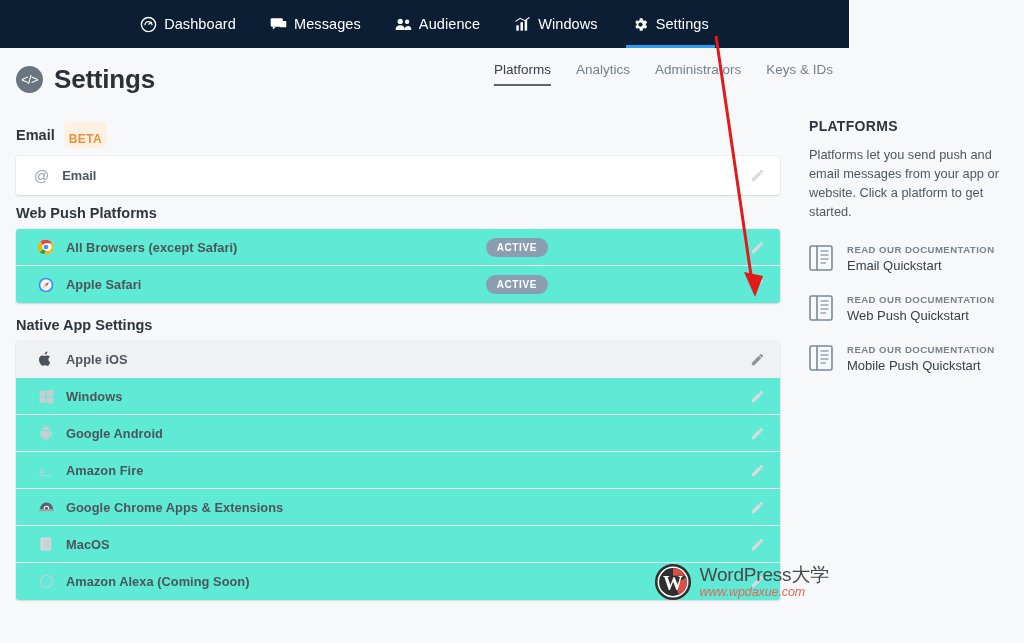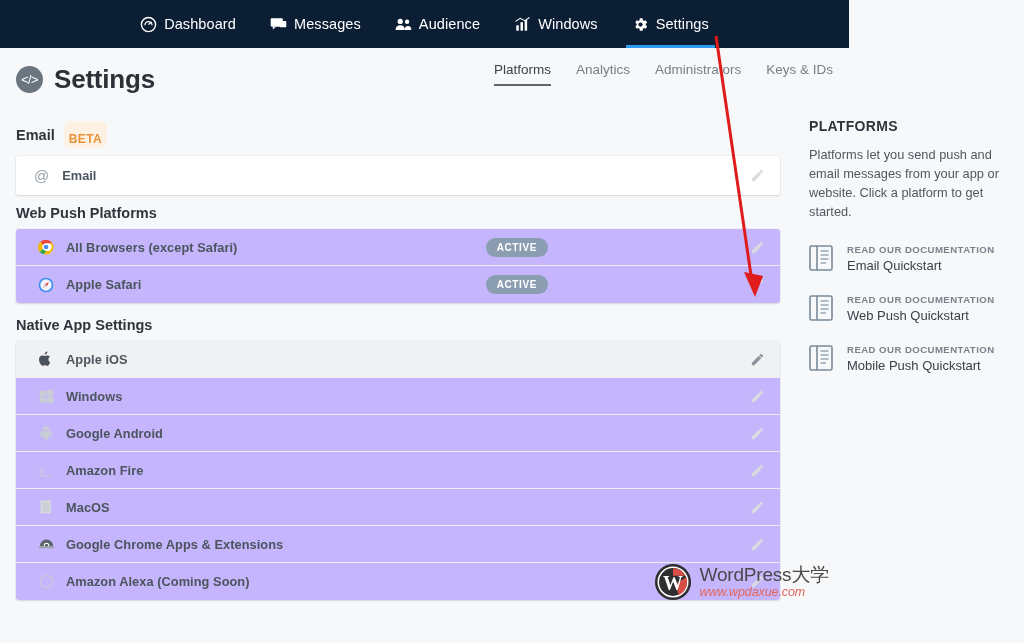--- a/index.html
+++ b/index.html
@@ -163,21 +163,21 @@
   }
 
   .row {
     height: 37px;
     display: flex;
     align-items: center;
     padding: 0 14px 0 20px;
     border-bottom: 1px solid #eceef0;
     box-sizing: border-box;
     cursor: pointer;
-    background: #c4b5fd;
+    background: #5eead4;
   }
   .row:last-child { border-bottom: none; }
   .row.highlight { background: #f0f1f3; }
 
   .row-icon {
     width: 20px;
     height: 18px;
     flex: none;
     display: flex;
     align-items: center;
@@ -525,44 +525,44 @@
           <span class="row-spacer"></span>
           <span class="pencil">
             <svg width="15" height="15" viewBox="0 0 24 24">
                 <path fill="#d8dbdf" d="M3 17.2V21h3.8L17.9 9.9l-3.8-3.8L3 17.2zM20.7 7.1a1 1 0 0 0 0-1.4l-2.4-2.4a1 1 0 0 0-1.4 0l-1.9 1.9 3.8 3.8 1.9-1.9z"></path>
               </svg>
           </span>
         </div>
 
         <div class="row">
           <span class="row-icon">
-            <svg width="14" height="16" viewBox="0 0 18 20">
-                <rect x="2" y="1.5" width="13.5" height="17" rx="1.4" fill="#d6dade"></rect>
-                <rect x="4.5" y="4" width="9" height="12" fill="#c2c8ce" opacity="0.55"></rect>
-              </svg>
-          </span>
-          <span class="row-label">MacOS</span>
-          <span class="row-spacer"></span>
-          <span class="pencil">
-            <svg width="15" height="15" viewBox="0 0 24 24">
-                <path fill="#d8dbdf" d="M3 17.2V21h3.8L17.9 9.9l-3.8-3.8L3 17.2zM20.7 7.1a1 1 0 0 0 0-1.4l-2.4-2.4a1 1 0 0 0-1.4 0l-1.9 1.9 3.8 3.8 1.9-1.9z"></path>
-              </svg>
-          </span>
-        </div>
-
-        <div class="row">
-          <span class="row-icon">
             <svg width="17" height="14" viewBox="0 0 22 16">
                 <path fill="#5b646d" d="M11 2.2A8.5 8.5 0 0 0 2.6 11H19.4A8.5 8.5 0 0 0 11 2.2z"></path>
                 <circle cx="11" cy="10" r="3.6" fill="#fff"></circle>
                 <circle cx="11" cy="10" r="2.3" fill="#5b646d"></circle>
                 <rect x="1" y="11" width="20" height="2.6" rx="1.2" fill="#9aa2aa"></rect>
               </svg>
           </span>
           <span class="row-label">Google Chrome Apps &amp; Extensions</span>
+          <span class="row-spacer"></span>
+          <span class="pencil">
+            <svg width="15" height="15" viewBox="0 0 24 24">
+                <path fill="#d8dbdf" d="M3 17.2V21h3.8L17.9 9.9l-3.8-3.8L3 17.2zM20.7 7.1a1 1 0 0 0 0-1.4l-2.4-2.4a1 1 0 0 0-1.4 0l-1.9 1.9 3.8 3.8 1.9-1.9z"></path>
+              </svg>
+          </span>
+        </div>
+
+        <div class="row">
+          <span class="row-icon">
+            <svg width="14" height="16" viewBox="0 0 18 20">
+                <rect x="2" y="1.5" width="13.5" height="17" rx="1.4" fill="#d6dade"></rect>
+                <rect x="4.5" y="4" width="9" height="12" fill="#c2c8ce" opacity="0.55"></rect>
+              </svg>
+          </span>
+          <span class="row-label">MacOS</span>
           <span class="row-spacer"></span>
           <span class="pencil">
             <svg width="15" height="15" viewBox="0 0 24 24">
                 <path fill="#d8dbdf" d="M3 17.2V21h3.8L17.9 9.9l-3.8-3.8L3 17.2zM20.7 7.1a1 1 0 0 0 0-1.4l-2.4-2.4a1 1 0 0 0-1.4 0l-1.9 1.9 3.8 3.8 1.9-1.9z"></path>
               </svg>
           </span>
         </div>
 
         <div class="row">
           <span class="row-icon">

